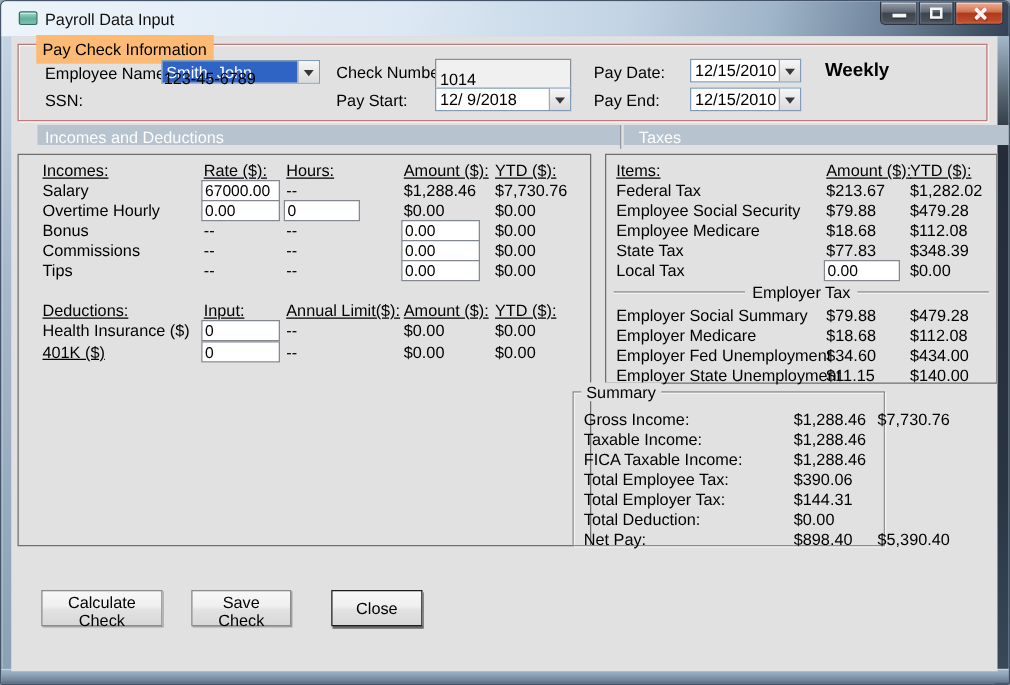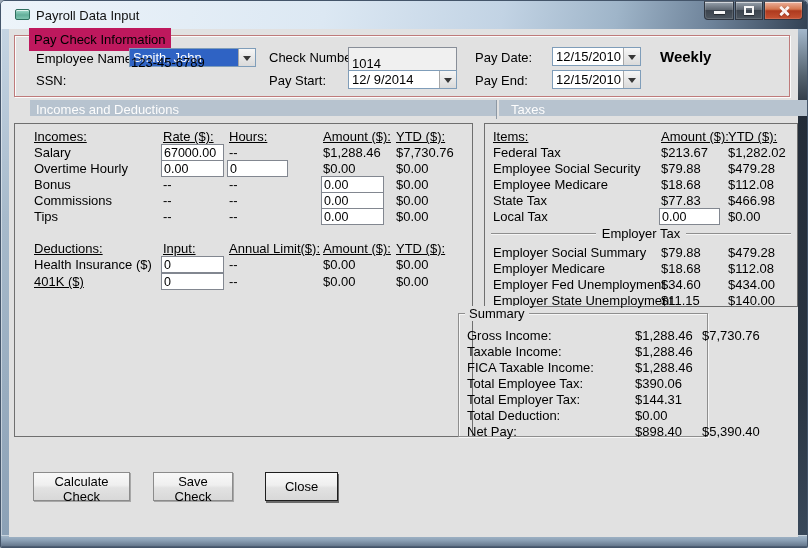--- a/index.html
+++ b/index.html
@@ -38,21 +38,21 @@
   #edge-right{position:absolute;right:0;top:28px;width:11px;height:520px;
     background:linear-gradient(180deg,#A4B8CC 0%,#55636F 9%,#232C38 16%,#2A3542 70%,#3A4A5C 100%);}
   #edge-bottom{position:absolute;left:0;bottom:0;width:808px;height:12px;
     background:linear-gradient(180deg,#A7BACB 0%,#8BA0B5 45%,#67798E 90%,#3C4C60 100%);box-shadow:inset 0 1px 0 rgba(255,255,255,.4);}
   
   #client{position:absolute;left:8px;top:28px;width:789px;height:508px;background:#E1E1E1;}
   .lbl{position:absolute;white-space:nowrap;}
   
   #paycheck-group{position:absolute;left:5px;top:6px;width:776px;height:62px;
     border:1px solid #BE7A7A;box-shadow:inset 1px 1px 0 rgba(255,255,255,.85),1px 1px 0 rgba(255,255,255,.85);}
-  #paycheck-caption{position:absolute;left:14px;top:-8px;padding:4px 5px;background:#be185d;white-space:nowrap;}
+  #paycheck-caption{position:absolute;left:14px;top:-8px;padding:4px 5px;background:#fdba74;white-space:nowrap;}
   
   .tbox{position:absolute;height:19px;border:1px solid #888E98;background:#FFF;padding:15px 3px;font-family:"Liberation Sans",sans-serif;font-size:13px;color:#000;}
   .tbox.disabled{background:#F0F0F0;}
   .combo{position:absolute;height:19px;border:1px solid #7F9DB9;background:#FFF;display:flex;align-items:stretch;}
   .combo .val{flex:1;padding:1px 3px;line-height:15px;white-space:nowrap;overflow:hidden;}
   .combo .val.selected{background:#2F63C4;color:#FFF;}
   .combo .dd{width:17px;background:linear-gradient(180deg,#F6F6F6,#DADADA);border-left:1px solid #A8A8A8;position:relative;cursor:default;}
   .combo .dd::after{content:"";position:absolute;left:4px;top:7px;border:4px solid transparent;border-top:5px solid #373737;}
   .bold-lbl{font-weight:bold;font-size:15px;}
   
@@ -129,21 +129,21 @@
     <div class="combo" style="left:543px;top:18px;width:89px;">
       <span class="val">12/15/2010</span>
       <span class="dd"></span>
     </div>
     <span class="lbl bold-lbl" style="left:651px;top:19px;">Weekly</span>
 
     <span class="lbl" style="left:27px;top:44px;">SSN:</span>
     <span class="lbl" style="left:122px;top:26px;">123-45-6789</span>
     <span class="lbl" style="left:260px;top:44px;">Pay Start:</span>
     <div class="combo" style="left:339px;top:41px;width:109px;">
-      <span class="val">12/ 9/2014</span>
+      <span class="val">12/ 9/2018</span>
       <span class="dd"></span>
     </div>
     <span class="lbl" style="left:466px;top:44px;">Pay End:</span>
     <div class="combo" style="left:543px;top:41px;width:89px;">
       <span class="val">12/15/2010</span>
       <span class="dd"></span>
     </div>
 
     <div id="band">
       <span class="bandlbl" style="left:6px;">Incomes and Deductions</span>
@@ -234,21 +234,21 @@
         <span class="tx-c3">$479.28</span>
       </div>
       <div class="r" style="top:53px;">
         <span class="tx-c1">Employee Medicare</span>
         <span class="tx-c2">$18.68</span>
         <span class="tx-c3">$112.08</span>
       </div>
       <div class="r" style="top:69px;">
         <span class="tx-c1">State Tax</span>
         <span class="tx-c2">$77.83</span>
-        <span class="tx-c3">$466.98</span>
+        <span class="tx-c3">$348.39</span>
       </div>
       <div class="r" style="top:85px;">
         <span class="tx-c1">Local Tax</span>
         <input class="cell tx-i2" value="0.00" style="">
         <span class="tx-c3">$0.00</span>
       </div>
       <div class="divider-row" style="top:101px;">
         <i></i>
         <span>Employer Tax</span>
         <i></i>

